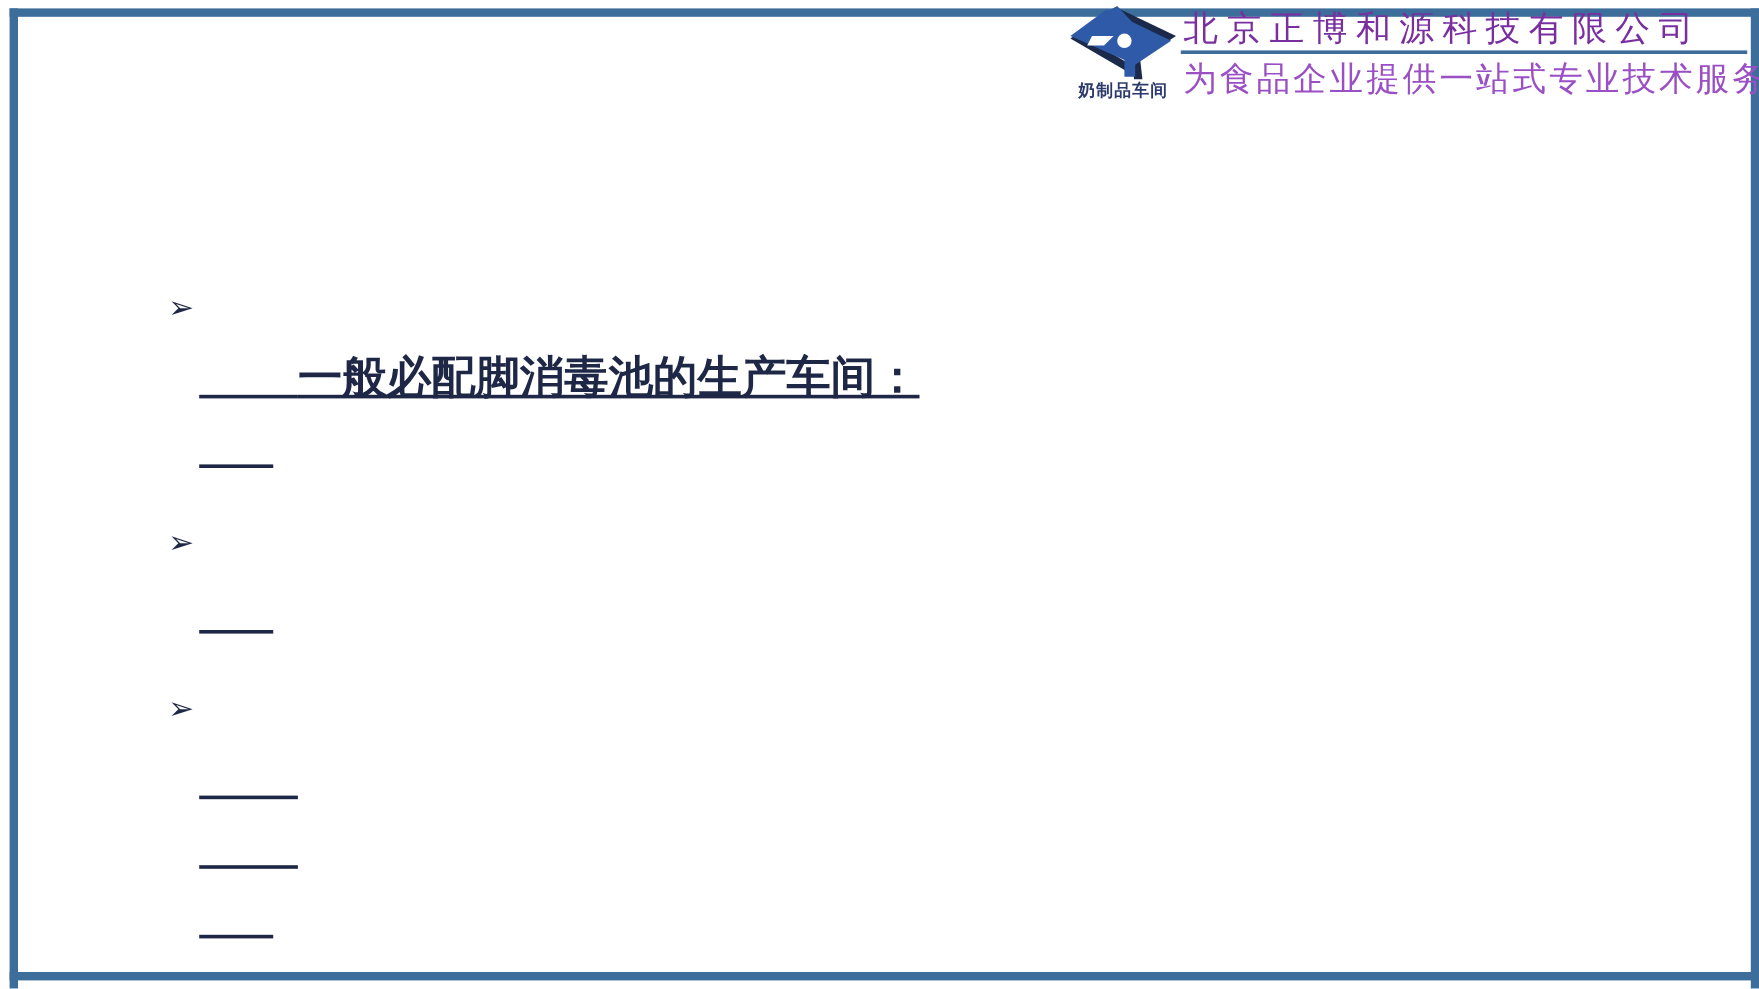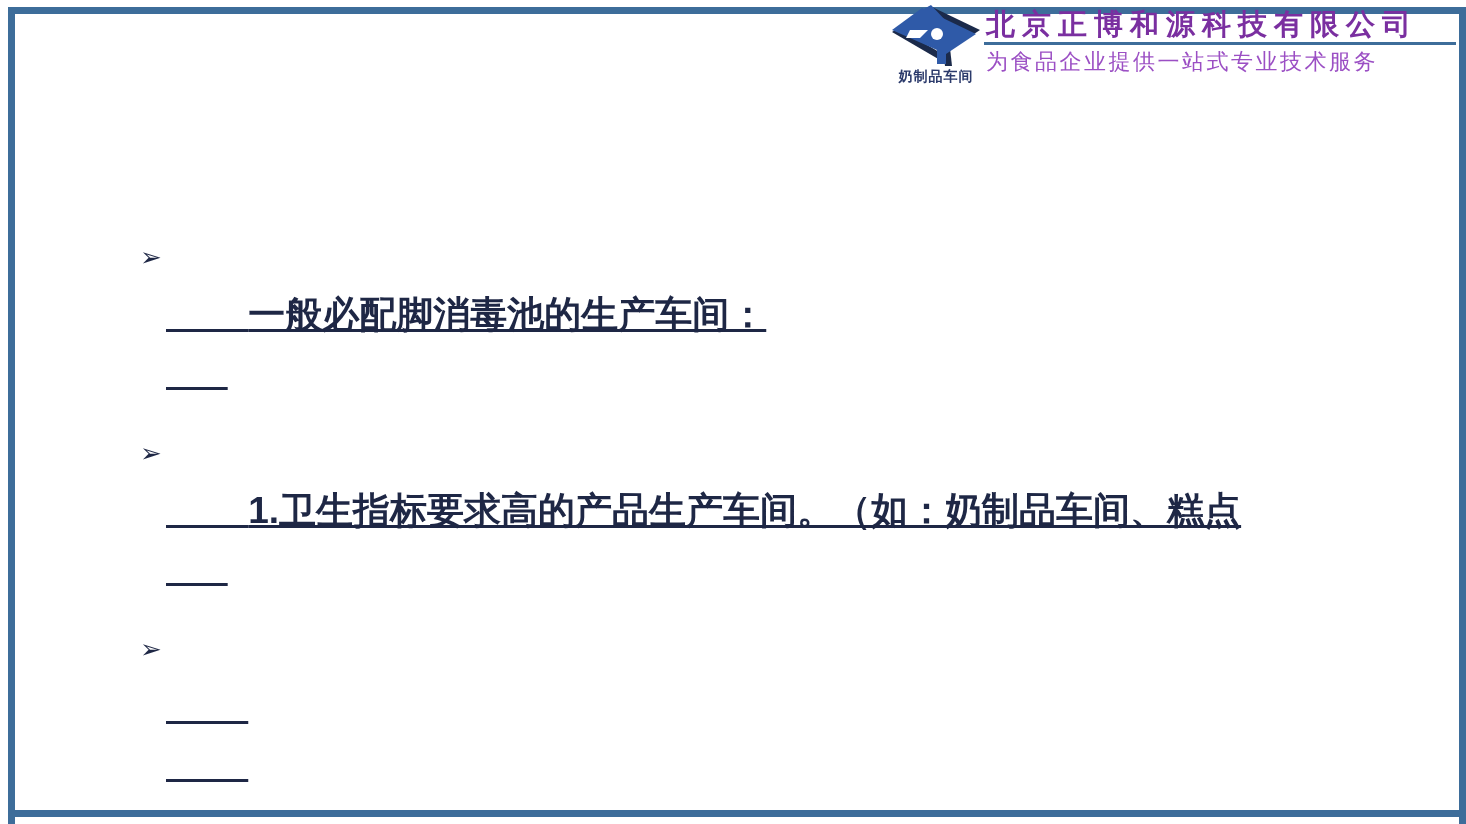--- a/index.html
+++ b/index.html
@@ -73,40 +73,40 @@
 
   .letterhead-text {
     flex: 1 1 auto;
     padding-top: 6px;
     min-width: 0;
   }
 
   .company-name {
     font-family: "Liberation Sans", "DejaVu Sans", sans-serif;
     font-size: 29px;
-    font-weight: 700;
+    font-weight: 400;
     color: #7a2fa0;
     letter-spacing: 7px;
     line-height: 1.12;
     white-space: nowrap;
     text-align: left;
     padding-left: 2px;
   }
 
   .rule {
     margin-top: 2px;
     height: 3px;
     background: #3d6d9a;
     width: 472px;
   }
 
   .tagline {
     margin-top: 5px;
     font-family: "Liberation Sans", "DejaVu Sans", sans-serif;
-    font-size: 22px;
+    font-size: 28px;
     font-weight: 400;
     color: #9b4fc4;
     letter-spacing: 2.5px;
     line-height: 1.12;
     white-space: nowrap;
     text-align: left;
     padding-left: 2px;
   }
 
   
@@ -191,21 +191,20 @@
     <div class="bullet-block">
       <span class="bullet-marker">➢</span>
       <div class="bullet-text">
         <span>一般必配脚消毒池的生产车间：</span>
       </div>
     </div>
 
     <div class="bullet-block">
       <span class="bullet-marker">➢</span>
       <div class="bullet-text">
-        <span>1.卫生指标要求高的产品生产车间。（如：奶制品车间、糕点</span>
       </div>
     </div>
 
     <div class="bullet-block">
       <span class="bullet-marker">➢</span>
       <div class="bullet-text">
         
         
       </div>
     </div>

